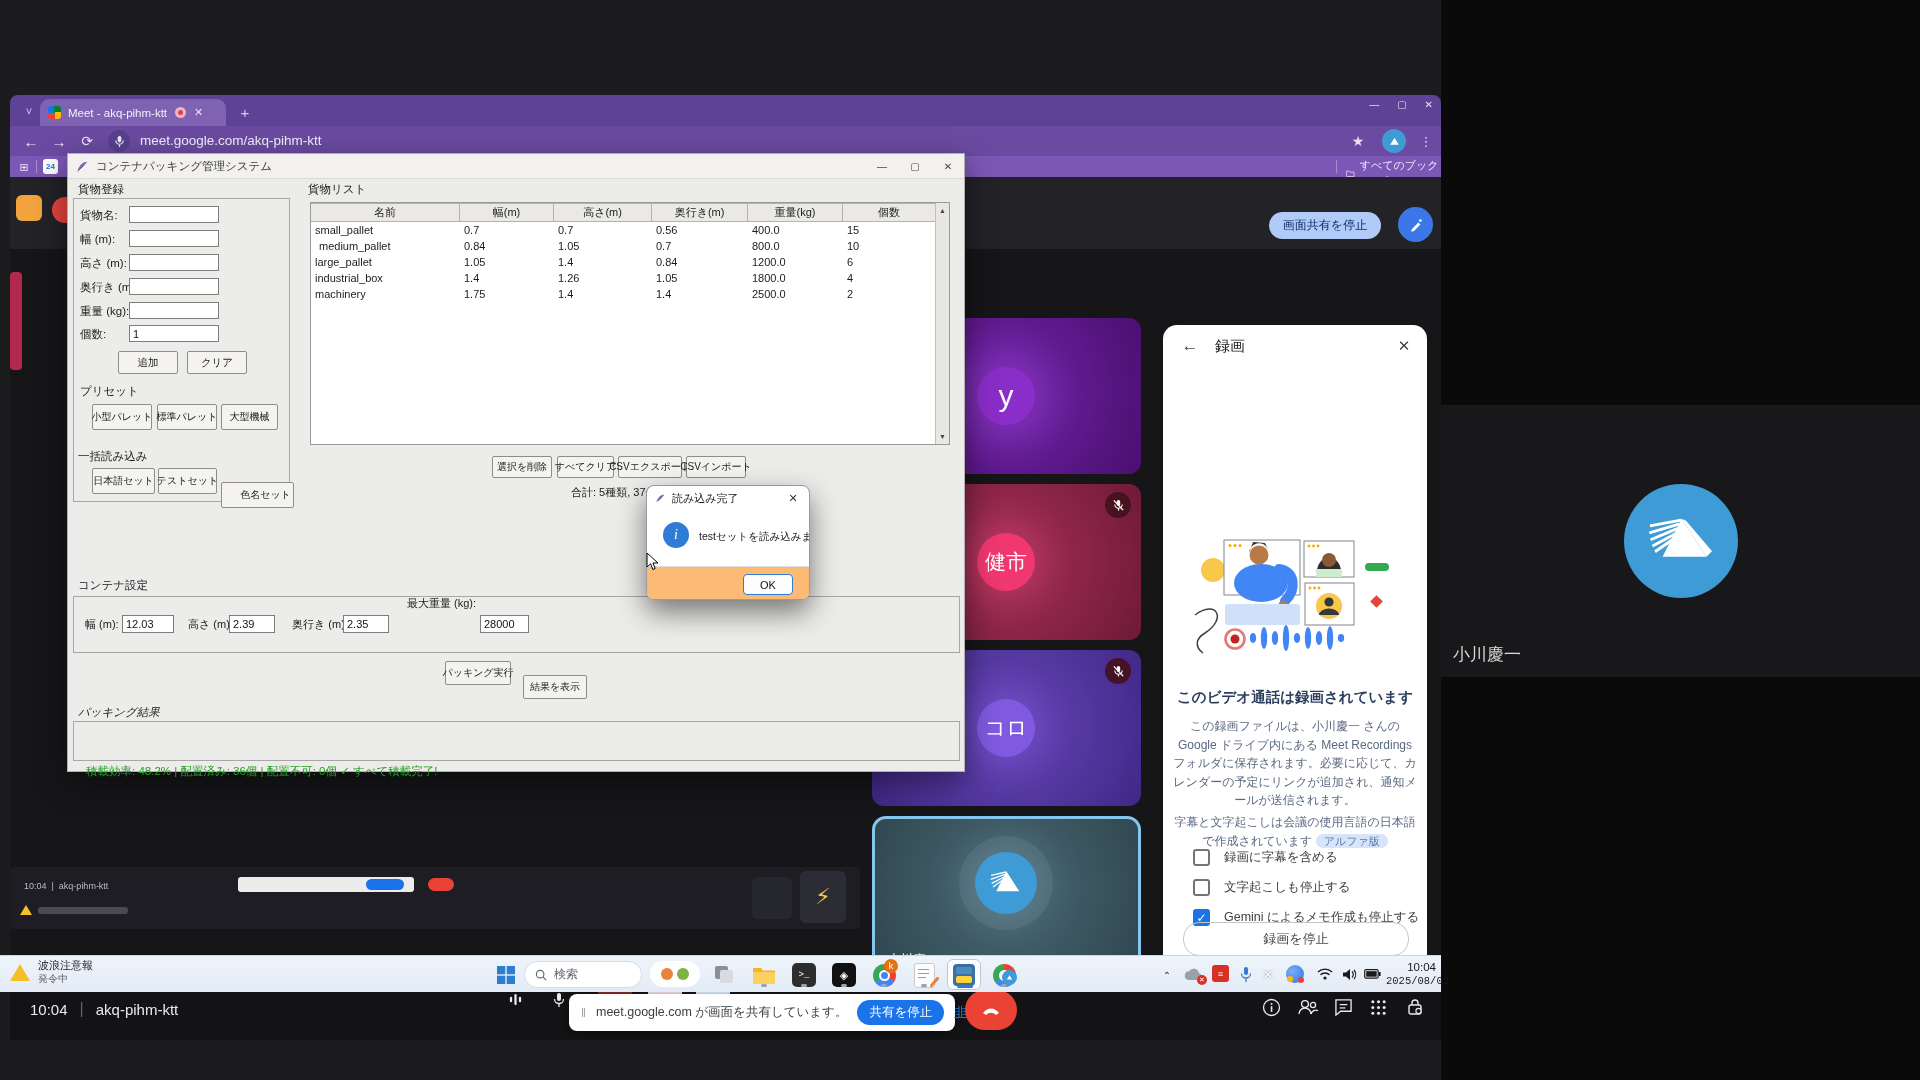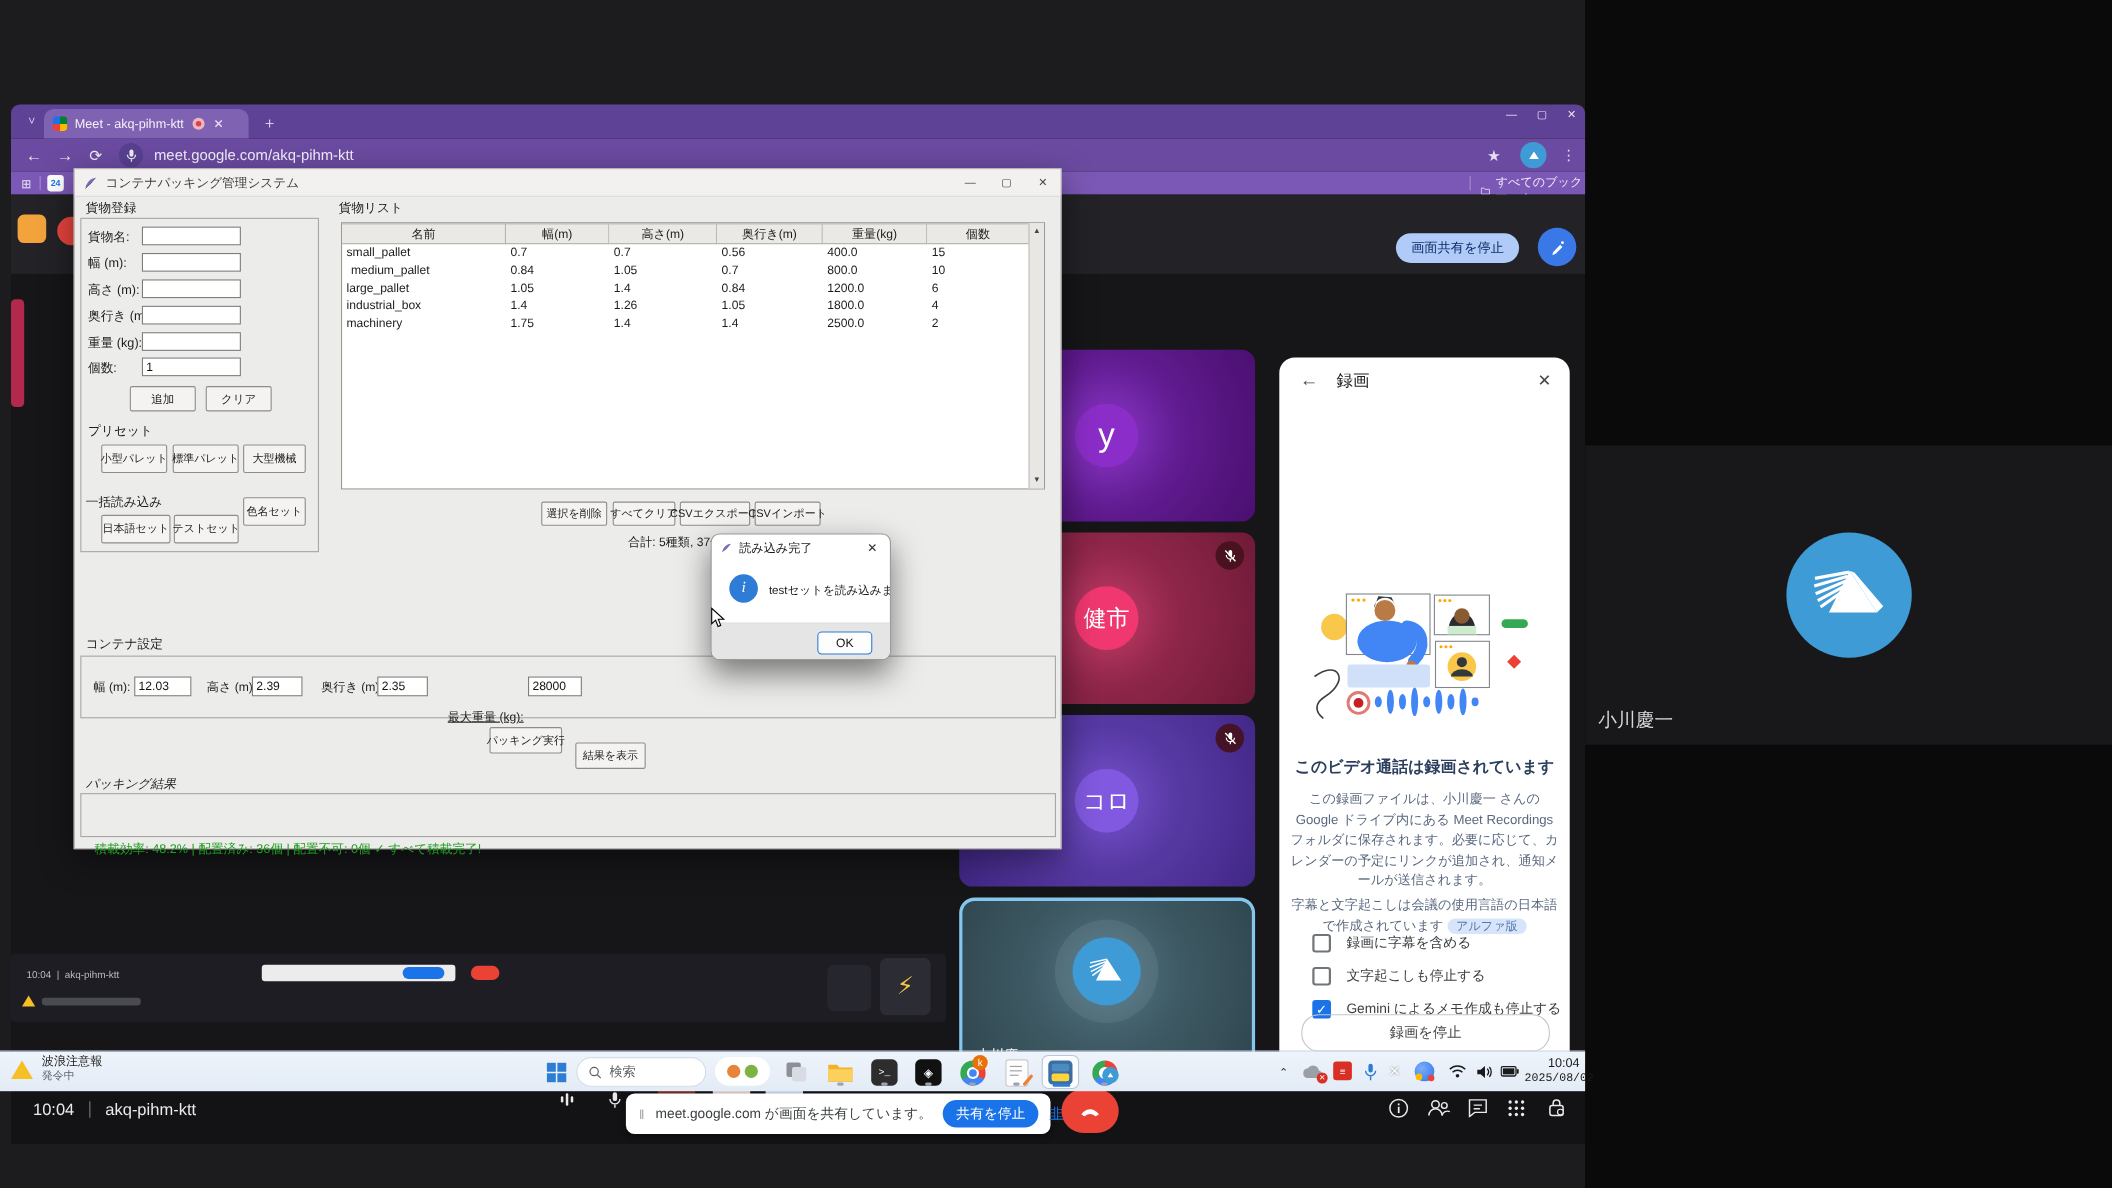--- a/index.html
+++ b/index.html
@@ -364,21 +364,21 @@
     <div class="abs tkbtn" style="left:119px;top:197px;width:58px;height:21px;">クリア</div>
 
     <span class="abs lbl" style="left:12px;top:230px;">プリセット</span>
     <div class="abs tkbtn" style="left:24px;top:250px;width:58px;height:24px;font-size:10px;">小型パレット</div>
     <div class="abs tkbtn" style="left:89px;top:250px;width:58px;height:24px;font-size:10px;">標準パレット</div>
     <div class="abs tkbtn" style="left:153px;top:250px;width:55px;height:24px;font-size:10px;">大型機械</div>
 
     <span class="abs lbl" style="left:10px;top:295px;">一括読み込み</span>
     <div class="abs tkbtn" style="left:24px;top:314px;width:61px;height:24px;font-size:10px;">日本語セット</div>
     <div class="abs tkbtn" style="left:90px;top:314px;width:57px;height:24px;font-size:10px;">テストセット</div>
-    <div class="abs tkbtn" style="left:153px;top:298px;width:55px;height:24px;font-size:10px;">色名セット</div>
+    <div class="abs tkbtn" style="left:153px;top:328px;width:55px;height:24px;font-size:10px;padding-left:16px;">色名セット</div>
 
     <span class="abs lbl" style="left:240px;top:28px;">貨物リスト</span>
     <div class="abs" style="left:242px;top:48px;width:640px;height:243px;background:#fff;border:1px solid #9b9996;box-sizing:border-box;">
       <div class="flex" style="height:19px;">
         <div class="cell hcell" style="width:149px;height:19px;">名前</div>
         <div class="cell hcell" style="width:94px;height:19px;">幅(m)</div>
         <div class="cell hcell" style="width:98px;height:19px;">高さ(m)</div>
         <div class="cell hcell" style="width:96px;height:19px;">奥行き(m)</div>
         <div class="cell hcell" style="width:95px;height:19px;">重量(kg)</div>
         <div class="cell hcell" style="width:93px;height:19px;">個数</div>
@@ -436,42 +436,42 @@
     <span class="abs lbl" style="left:503px;top:331px;font-size:11px;">合計: 5種類, 37個</span>
 
     <span class="abs lbl" style="left:10px;top:424px;">コンテナ設定</span>
     <div class="abs gbox" style="left:5px;top:442px;width:885px;height:55px;"></div>
     <span class="abs lbl" style="left:17px;top:463px;font-size:11px;">幅 (m):</span>
     <input class="abs inp" style="left: 54px; top: 461px; width: 52px; height: 18px;" value="12.03">
     <span class="abs lbl" style="left:120px;top:463px;font-size:11px;">高さ (m):</span>
     <input class="abs inp" style="left: 161px; top: 461px; width: 46px; height: 18px;" value="2.39">
     <span class="abs lbl" style="left:224px;top:463px;font-size:11px;">奥行き (m):</span>
     <input class="abs inp" style="left: 275px; top: 461px; width: 46px; height: 18px;" value="2.35">
-    <span class="abs lbl" style="left:339px;top:490px;font-size:11px;text-decoration:underline;">最大重量 (kg):</span>
+    <span class="abs lbl" style="left:339px;top:442px;font-size:11px;">最大重量 (kg):</span>
     <input class="abs inp" style="left: 412px; top: 461px; width: 49px; height: 18px;" value="28000">
 
     <div class="abs tkbtn" style="left:377px;top:507px;width:64px;height:22px;font-size:10px;">パッキング実行</div>
     <div class="abs tkbtn" style="left:455px;top:521px;width:62px;height:22px;font-size:10px;">結果を表示</div>
 
     <span class="abs lbl" style="left:10px;top:551px;font-style:italic;">パッキング結果</span>
     <div class="abs gbox" style="left:5px;top:567px;width:885px;height:38px;"></div>
     <span class="abs" style="left:18px;top:574px;font-size:11.5px;color:#1f9e1f;margin-top:36px;">積載効率: 48.2% | 配置済み: 36個 | 配置不可: 0個 ✓ すべて積載完了!</span>
   </div>
 
   <div class="abs" style="left:646px;top:485px;width:164px;height:115px;background:#fff;border:1px solid #9a9a9a;border-radius:8px;box-sizing:border-box;box-shadow:0 12px 28px rgba(0,0,0,.5);overflow:hidden;">
     <div class="flex" style="height:24px;">
       <svg width="11" height="11" viewBox="0 0 16 16" style="margin-left:8px;">
         <path d="M2,13 C4,6 9,2 14,2 C11,5 9,9 4,12 Z" fill="#7b6bb0"></path>
       </svg>
       <span style="margin-left:6px;font-size:11px;color:#1a1a1a;">読み込み完了</span>
       <span class="abs ctr" style="right:4px;top:2px;width:24px;height:20px;font-size:11px;color:#333;">✕</span>
     </div>
     <div class="abs ctr" style="left:16px;top:36px;width:26px;height:26px;border-radius:50%;background:#2f7cd6;color:#fff;font-size:14px;font-family:'Liberation Serif','DejaVu Serif',serif;font-style:italic;">i</div>
     <span class="abs" style="left:52px;top:44px;font-size:10.5px;color:#1a1a1a;white-space:nowrap;">testセットを読み込みました。</span>
-    <div class="abs" style="left:0;top:80px;width:164px;height:35px;background:#e5e5e5;border-top:1px solid #e0e0e0;">
+    <div class="abs" style="left:0;top:80px;width:164px;height:35px;background:#fdba74;border-top:1px solid #e0e0e0;">
       <div class="abs ctr" style="left:96px;top:7px;width:50px;height:21px;background:#fdfdfd;border:1.5px solid #2f7cd6;border-radius:4px;font-size:11px;color:#111;box-sizing:border-box;">OK</div>
     </div>
   </div>
 
   <svg class="abs" style="left:646px;top:552px;" width="14" height="20" viewBox="0 0 14 20">
     <path d="M1,1 L1,15 L4.6,11.8 L6.8,17.5 L9.2,16.5 L7,11 L12,11 Z" fill="#fff" stroke="#000" stroke-width="1"></path>
   </svg>
 
   <div class="abs" style="left:0;top:955px;width:1441px;height:37px;background:linear-gradient(#eef4fb,#e3ebf6);border-top:1px solid #ccd5e2;box-sizing:border-box;">
     <div class="abs flex" style="left:10px;top:3px;gap:8px;">

